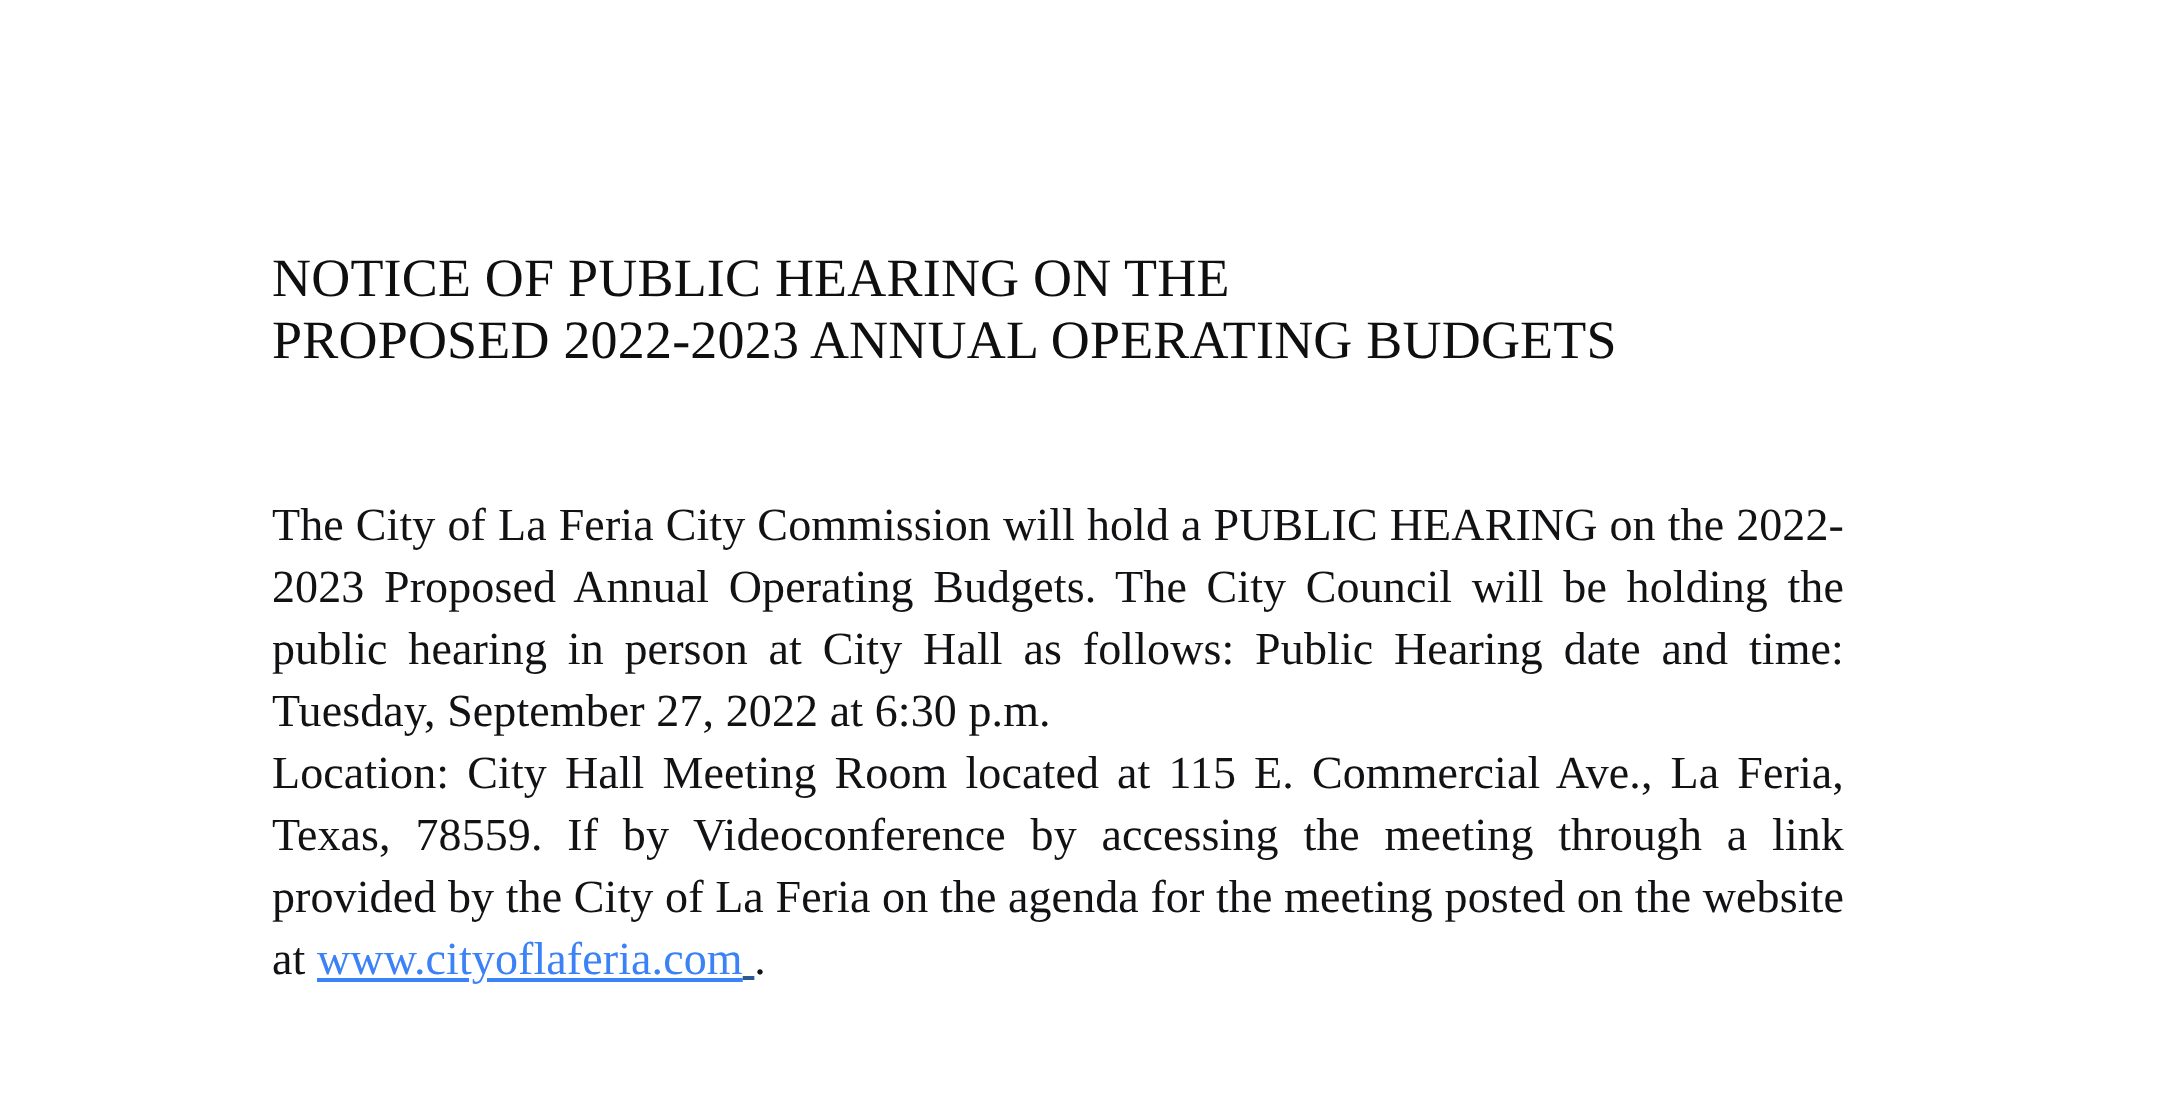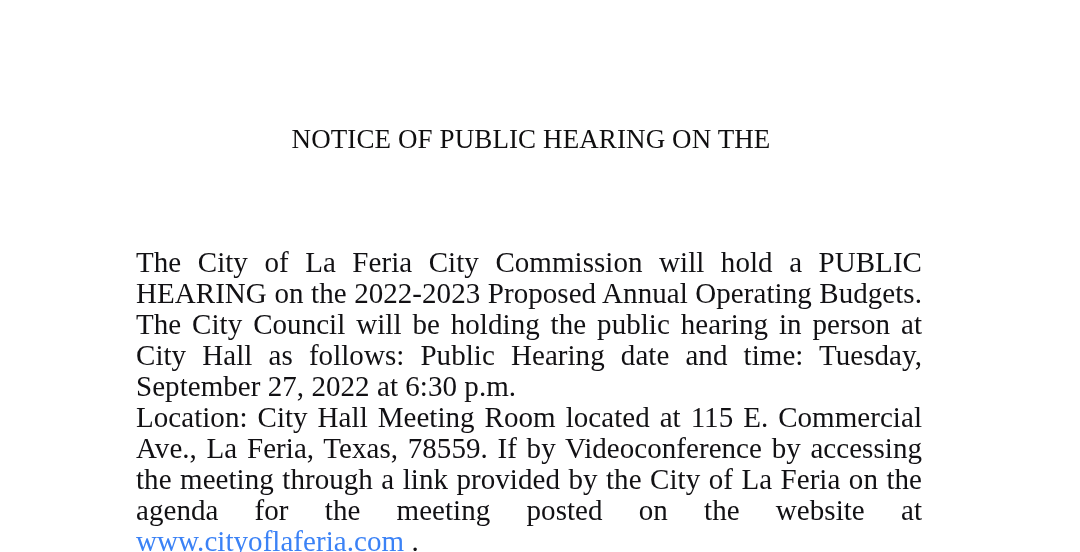--- a/index.html
+++ b/index.html
@@ -23,41 +23,41 @@
     height: 552px;
     background: #ffffff;
   }
 
   
   .notice-title {
     position: absolute;
     left: 136px;
     top: 124px;
     width: 790px;
-    text-align: center;
+    text-align: left;
   }
   .notice-title .title-line {
     display: block;
     font-size: 27px;
     line-height: 30.5px;
     letter-spacing: 0.1px;
     color: #100f10;
     white-space: nowrap;
   }
 
   
   .notice-body {
     position: absolute;
     left: 136px;
     top: 247px;
     width: 786px;
   }
   .notice-body p {
     margin: 0;
-    font-size: 29px;
+    font-size: 23px;
     line-height: 31px;
     text-align: justify;
     text-justify: inter-word;
     color: #121114;
     letter-spacing: 0.05px;
   }
   
   .notice-body p .tail {
     display: inline;
   }
@@ -76,20 +76,21 @@
     color: #2e5a94;
   }
 </style>
 </head>
 <body>
 
 <div class="page">
 
   <div class="notice-title">
     <span class="title-line">NOTICE OF PUBLIC HEARING ON THE</span>
+    <span class="title-line">PROPOSED 2022-2023 ANNUAL OPERATING BUDGETS</span>
   </div>
 
   <div class="notice-body">
 
     <p>
       <span>The City of La Feria City Commission will hold a PUBLIC HEARING on the 2022-2023 Proposed Annual Operating Budgets. The City Council will be holding the public hearing in person at City Hall as follows: Public Hearing date and time: Tuesday, September 27, 2022 at 6:30 p.m.</span>
     </p>
 
     <p>
       <span>Location: City Hall Meeting Room located at 115 E. Commercial Ave., La Feria, Texas, 78559. If by Videoconference by accessing the meeting through a link provided by the City of La Feria on the agenda for the meeting posted on the website at </span><a class="weblink" href="#">www.cityoflaferia.com</a><span class="link-pad"> </span><span class="tail">.</span>

